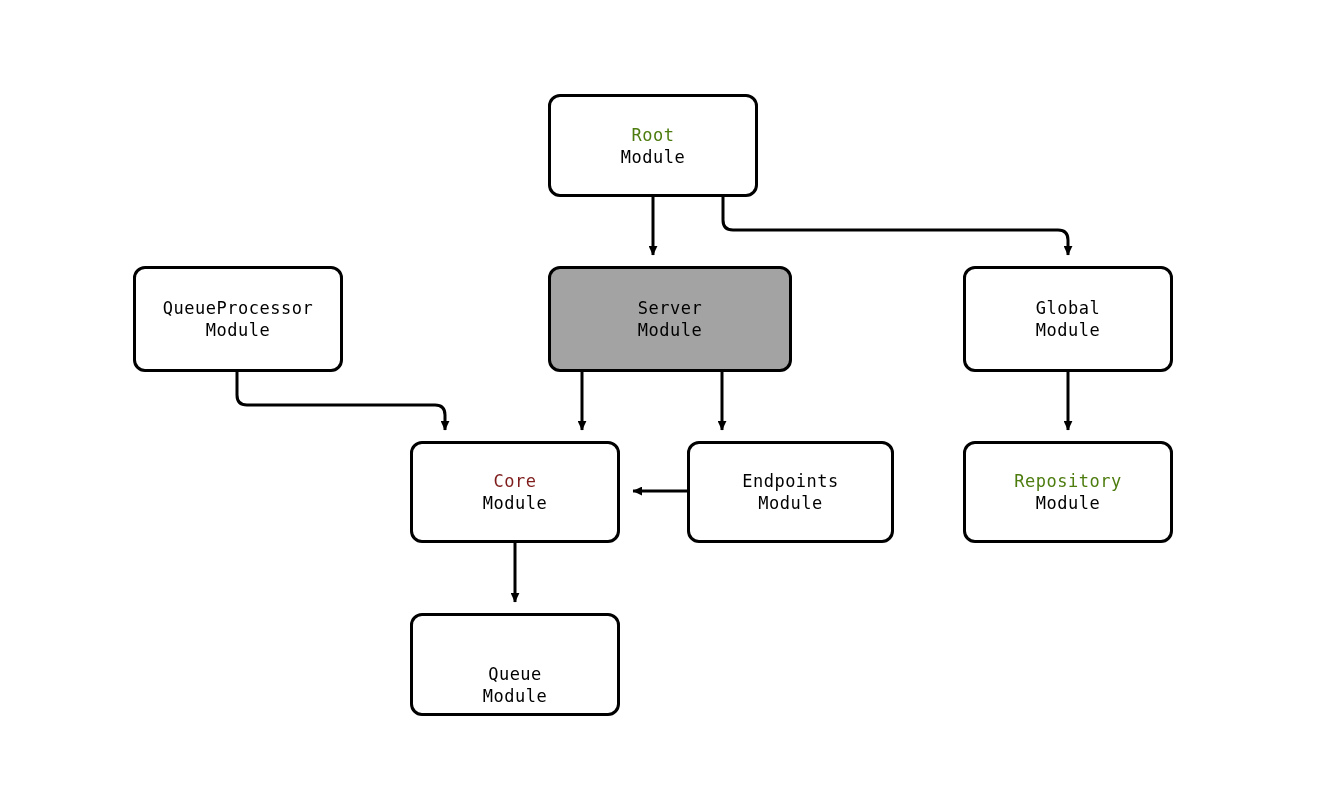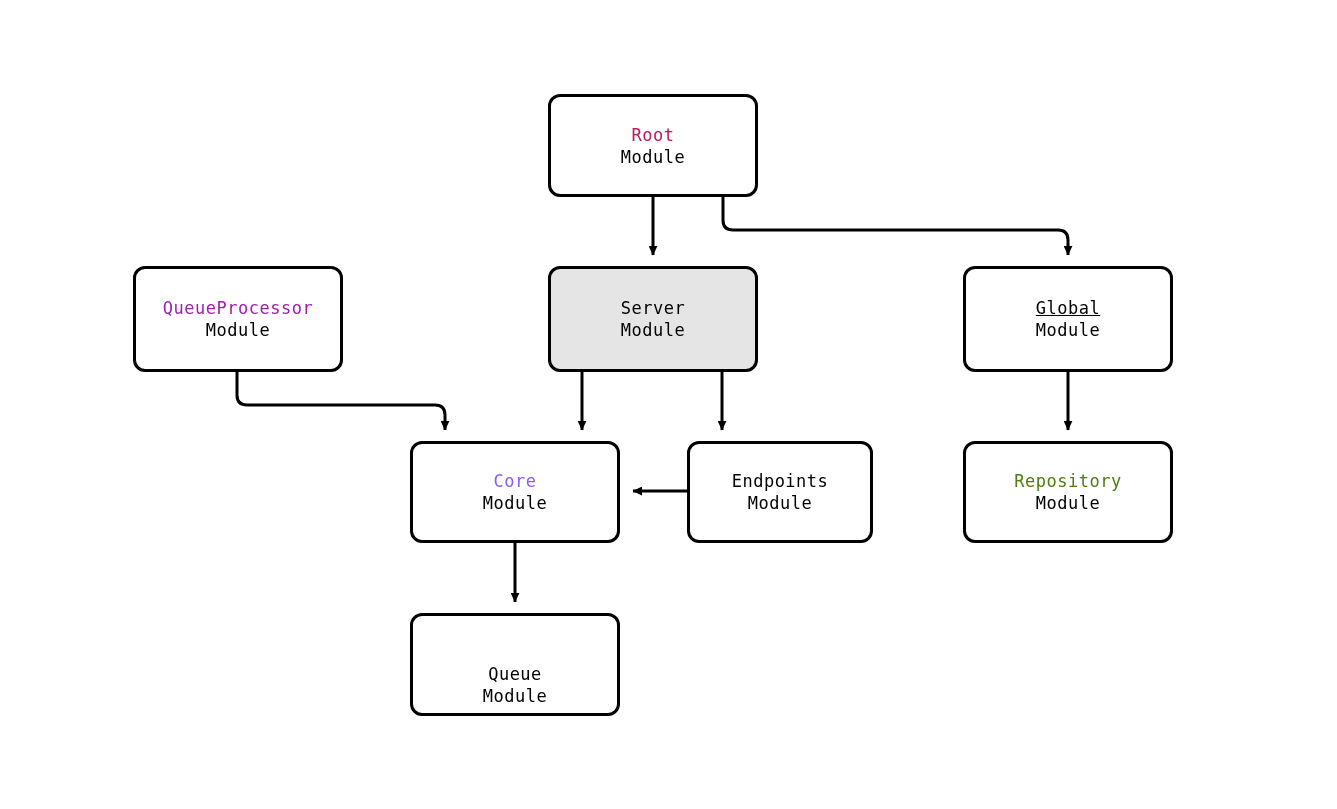--- a/index.html
+++ b/index.html
@@ -65,40 +65,40 @@
         <path d="M 582 372 L 582 430" marker-end="url(#arrowhead)"></path>
         <path d="M 722 372 L 722 430" marker-end="url(#arrowhead)"></path>
         <path d="M 687 491 L 633 491" marker-end="url(#arrowhead)"></path>
         <path d="M 1068 372 L 1068 430" marker-end="url(#arrowhead)"></path>
         <path d="M 515 543 L 515 602" marker-end="url(#arrowhead)"></path>
       </g>
   </svg>
 
   <div id="nodes-group">
       <div class="node" style="left: 548px; top: 94px; width: 210px; height: 103px; border-width: 3px; border-color: rgb(0, 0, 0); background: rgb(255, 255, 255); border-radius: 12px;">
-        <div class="node-line" style="color: #be185d;">Root</div>
+        <div class="node-line" style="color: #4d7c0f;">Root</div>
         <div class="node-line" style="color: rgb(0, 0, 0);">Module</div>
       </div>
       <div class="node" style="left: 133px; top: 266px; width: 210px; height: 106px; border-width: 3px; border-color: rgb(0, 0, 0); background: rgb(255, 255, 255); border-radius: 12px;">
-        <div class="node-line" style="color: #a21caf;">QueueProcessor</div>
+        <div class="node-line" style="color: #000000;">QueueProcessor</div>
         <div class="node-line" style="color: rgb(0, 0, 0);">Module</div>
       </div>
-      <div class="node" style="left: 548px; top: 266px; width: 210px; height: 106px; border-width: 3px; border-color: rgb(0, 0, 0); background: #e5e5e5; border-radius: 12px;">
+      <div class="node" style="left: 548px; top: 266px; width: 244px; height: 106px; border-width: 3px; border-color: rgb(0, 0, 0); background: #a3a3a3; border-radius: 12px;">
         <div class="node-line" style="color: rgb(0, 0, 0);">Server</div>
         <div class="node-line" style="color: rgb(0, 0, 0);">Module</div>
       </div>
       <div class="node" style="left: 963px; top: 266px; width: 210px; height: 106px; border-width: 3px; border-color: rgb(0, 0, 0); background: rgb(255, 255, 255); border-radius: 12px;">
-        <div class="node-line" style="color: rgb(0, 0, 0); text-decoration: underline;">Global</div>
+        <div class="node-line" style="color: rgb(0, 0, 0);">Global</div>
         <div class="node-line" style="color: rgb(0, 0, 0);">Module</div>
       </div>
       <div class="node" style="left: 410px; top: 441px; width: 210px; height: 102px; border-width: 3px; border-color: rgb(0, 0, 0); background: rgb(255, 255, 255); border-radius: 12px;">
-        <div class="node-line" style="color: #8b5cf6;">Core</div>
+        <div class="node-line" style="color: #7f1d1d;">Core</div>
         <div class="node-line" style="color: rgb(0, 0, 0);">Module</div>
       </div>
-      <div class="node" style="left: 687px; top: 441px; width: 186px; height: 102px; border-width: 3px; border-color: rgb(0, 0, 0); background: rgb(255, 255, 255); border-radius: 12px;">
+      <div class="node" style="left: 687px; top: 441px; width: 207px; height: 102px; border-width: 3px; border-color: rgb(0, 0, 0); background: rgb(255, 255, 255); border-radius: 12px;">
         <div class="node-line" style="color: rgb(0, 0, 0);">Endpoints</div>
         <div class="node-line" style="color: rgb(0, 0, 0);">Module</div>
       </div>
       <div class="node" style="left: 963px; top: 441px; width: 210px; height: 102px; border-width: 3px; border-color: rgb(0, 0, 0); background: rgb(255, 255, 255); border-radius: 12px;">
         <div class="node-line" style="color: #4d7c0f;">Repository</div>
         <div class="node-line" style="color: rgb(0, 0, 0);">Module</div>
       </div>
       <div class="node" style="left: 410px; top: 613px; width: 210px; height: 103px; border-width: 3px; border-color: rgb(0, 0, 0); background: rgb(255, 255, 255); border-radius: 12px;">
         <div class="node-line" style="color: rgb(0, 0, 0); margin-top: 40px;">Queue</div>
         <div class="node-line" style="color: rgb(0, 0, 0);">Module</div>

